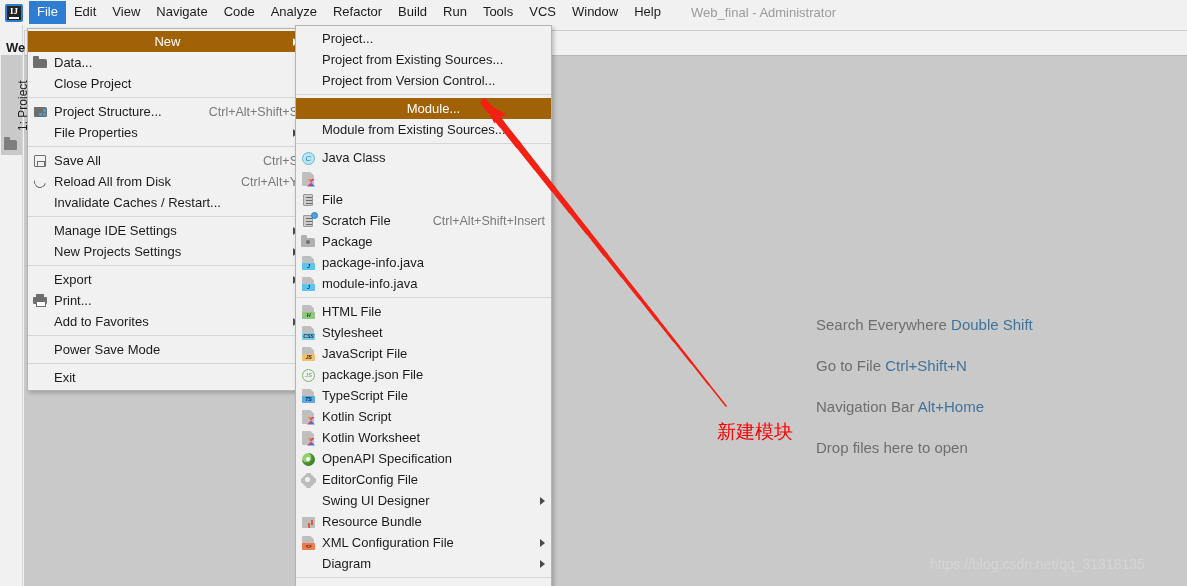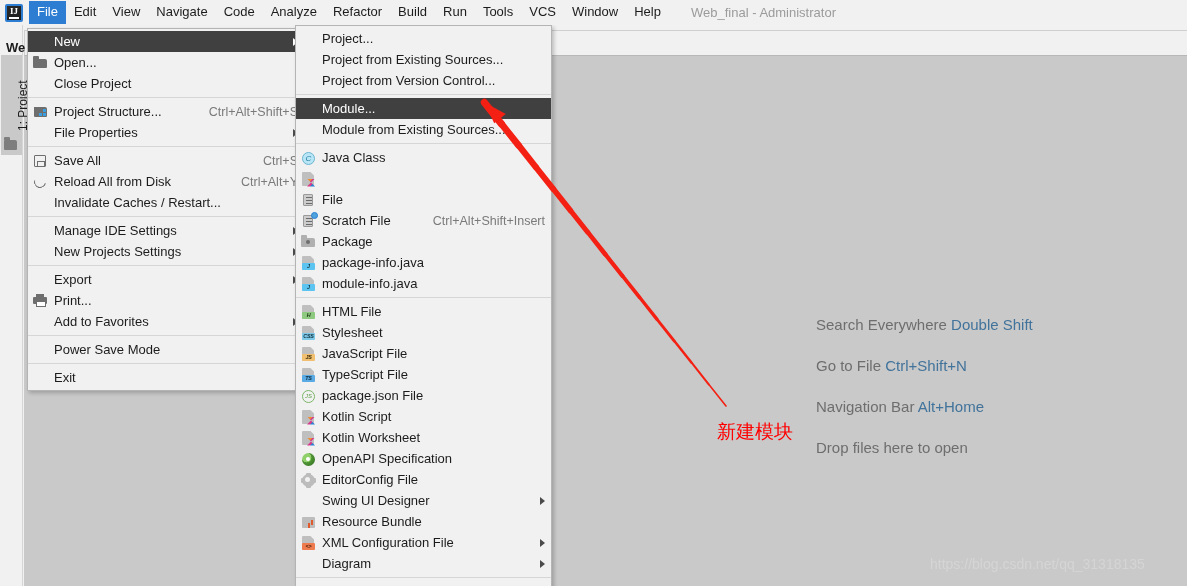--- a/index.html
+++ b/index.html
@@ -185,21 +185,21 @@
     position: relative;
     display: flex;
     align-items: center;
     height: 21px;
     padding: 0 6px 0 4px;
     font-size: 13px;
     color: #1c1c1c;
     white-space: nowrap;
     cursor: default;
   }
-  .mi.sel { background: #404040; color: #ffffff; }
+  .mi.sel { background: #a16207; color: #ffffff; text-align: center; }
   .mi .ico {
     width: 17px; height: 16px;
     margin-right: 5px;
     flex: 0 0 17px;
     position: relative;
   }
   .mi .lbl { flex: 1 1 auto; }
   .mi .acc {
     margin-left: 18px;
     color: #7a7a7a;
@@ -472,21 +472,21 @@
   <div class="menu" id="file-menu">
       <div class="mi sel">
         <span class="ico"></span>
         <span class="lbl">New</span>
         <span class="arw"></span>
       </div>
       <div class="mi">
         <span class="ico">
           <i class="ic-folder"></i>
         </span>
-        <span class="lbl">Open...</span>
+        <span class="lbl">Data...</span>
       </div>
       <div class="mi">
         <span class="ico"></span>
         <span class="lbl">Close Project</span>
       </div>
       <div class="sep"></div>
       <div class="mi">
         <span class="ico">
           <i class="ic-struct"></i>
         </span>
@@ -647,31 +647,31 @@
       <div class="mi">
         <span class="ico">
           <i class="fileico">
             <b class="badge b-js">JS</b>
           </i>
         </span>
         <span class="lbl">JavaScript File</span>
       </div>
       <div class="mi">
         <span class="ico">
+          <i class="ic-nodejs"></i>
+        </span>
+        <span class="lbl">package.json File</span>
+      </div>
+      <div class="mi">
+        <span class="ico">
           <i class="fileico">
             <b class="badge b-ts">TS</b>
           </i>
         </span>
         <span class="lbl">TypeScript File</span>
-      </div>
-      <div class="mi">
-        <span class="ico">
-          <i class="ic-nodejs"></i>
-        </span>
-        <span class="lbl">package.json File</span>
       </div>
       <div class="mi">
         <span class="ico">
           <i class="fileico ic-kotlin"></i>
         </span>
         <span class="lbl">Kotlin Script</span>
       </div>
       <div class="mi">
         <span class="ico">
           <i class="fileico ic-kotlin"></i>

